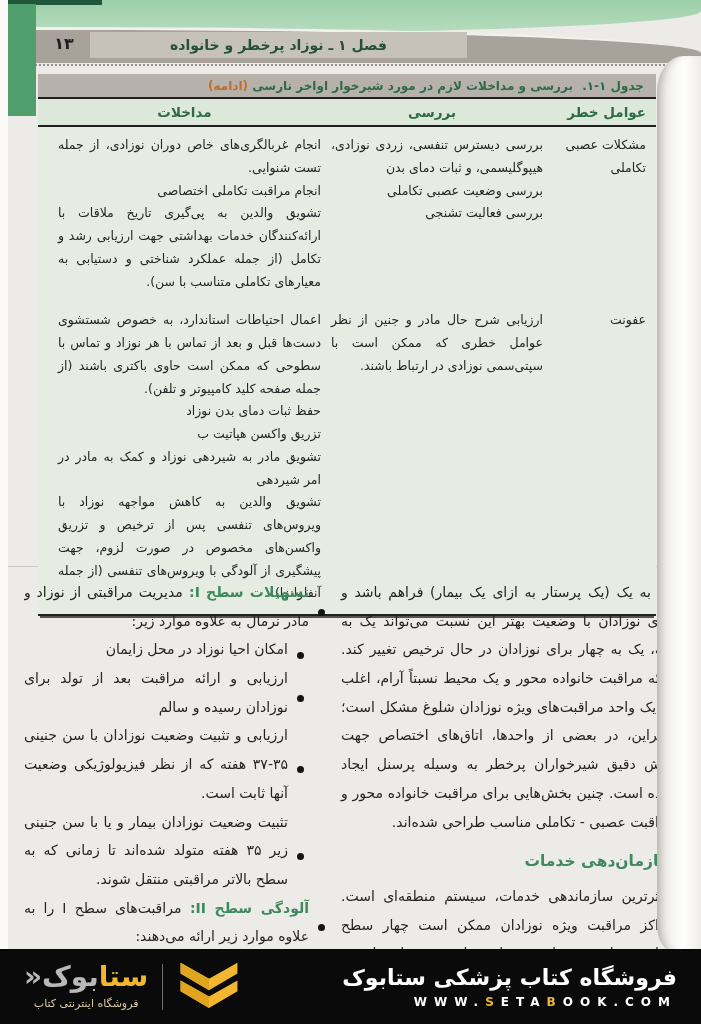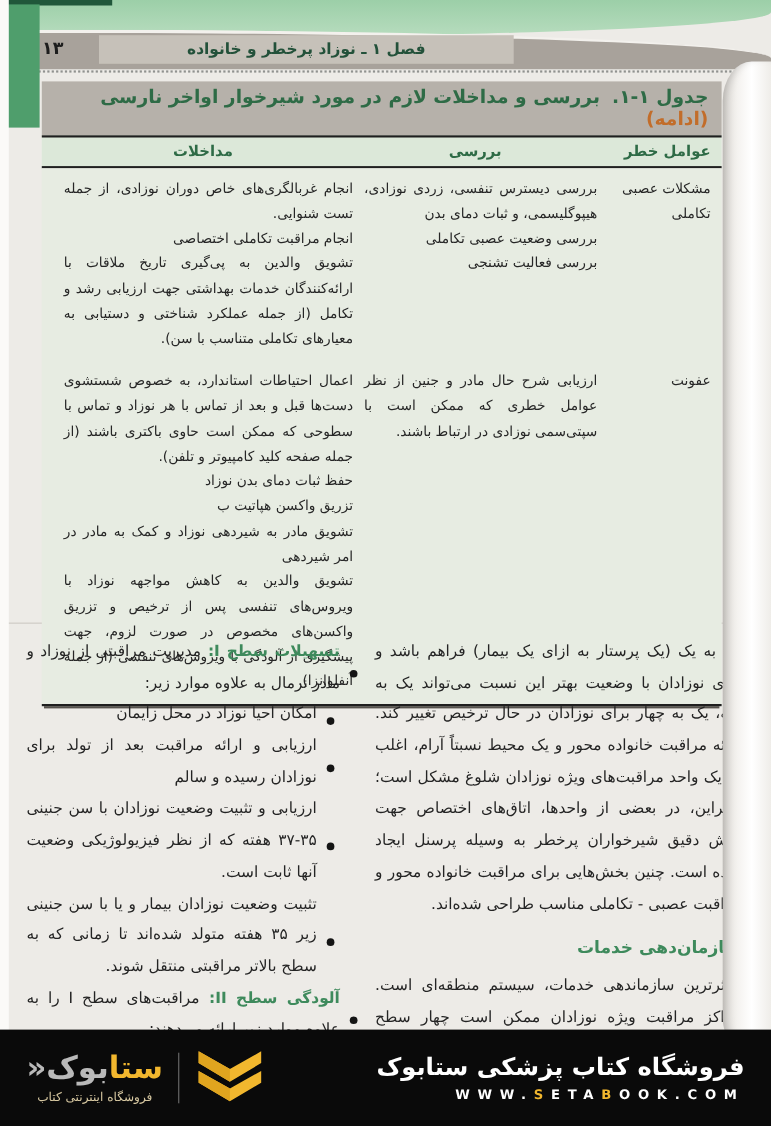--- a/index.html
+++ b/index.html
@@ -10,26 +10,26 @@
   }
   *{margin:0;padding:0;box-sizing:border-box;}
   body{width:701px;height:1024px;overflow:hidden;font-family:"DejaVu Sans",sans-serif;background:#f6f5f2;}
   .shot{position:relative;width:701px;height:1024px;background:#edebe7;overflow:hidden;}
   .photo-edge-left{position:absolute;left:0;top:0;bottom:0;width:8px;background:#fbfaf8;z-index:5;}
   
   .band-green{position:absolute;top:0;left:0;right:0;height:33px;background:linear-gradient(#9ccfa8,#b7dcbe);border-bottom-right-radius:70% 22px;z-index:1;}
   .band-green .dark-strip{position:absolute;top:0;left:0;width:102px;height:5px;background:#20573a;}
   .band-gray{position:absolute;top:27px;left:0;right:0;height:36px;background:var(--band-gray);border-top:3px solid #f3f1ed;border-top-right-radius:90% 26px;z-index:2;}
   .edge-tab{position:absolute;left:0;top:4px;width:36px;height:112px;background:var(--edge-tab-green);z-index:3;}
-  .pagenum{position:absolute;top:34px;left:28px;width:40px;text-align:center;font-weight:bold;font-size:16px;color:#1d1d1d;z-index:4;}
+  .pagenum{position:absolute;top:34px;left:44px;width:40px;text-align:center;font-weight:bold;font-size:16px;color:#1d1d1d;z-index:4;}
   .chapter-box{position:absolute;top:32px;left:90px;width:377px;height:26px;background:#c6c1b9;color:#23513a;font-weight:bold;font-size:14px;display:flex;align-items:center;justify-content:center;direction:rtl;z-index:4;}
   .dotted{position:absolute;top:64px;left:0;right:0;border-top:2px dotted #90928f;z-index:2;}
   
   .jtable{position:absolute;top:74px;left:38px;width:618px;direction:rtl;z-index:3;}
-  .t-title{background:var(--table-title-bar);padding:5px 12px 4px;font-size:17px;font-weight:bold;color:var(--accent-green);}
+  .t-title{background:var(--table-title-bar);padding:5px 12px 4px;font-size:12px;font-weight:bold;color:var(--accent-green);}
   .t-title .t-label{margin-left:5px;}
   .t-title .t-cont{color:var(--accent-orange);font-weight:bold;}
   .t-head{background:var(--table-header-bg);border-top:2px solid #1f1f1f;border-bottom:2px solid #1f1f1f;display:grid;grid-template-columns:103px 222px 1fr;padding:5px 10px;font-size:13.5px;font-weight:bold;color:var(--accent-green);}
   .h-risk{text-align:right;}
   .h-assess,.h-interv{text-align:center;}
   .t-body{background:var(--table-body-bg);border-bottom:2px solid #1f1f1f;box-shadow:0 4px 0 -2px #55524d;}
   .t-row{display:grid;grid-template-columns:103px 222px 1fr;padding:7px 10px 9px;font-size:12.5px;line-height:1.82;color:#262626;}
   .cell-risk{text-align:right;padding-left:6px;}
   .cell-lines{padding-left:10px;}
   .tline{text-align:justify;text-align-last:right;}
@@ -41,21 +41,21 @@
   .sec-head{color:var(--heading-green);font-weight:bold;font-size:15.5px;margin:10px 0 4px;}
   .col-bullets{flex:1;}
   .bullet{display:flex;gap:9px;align-items:center;}
   .bullet .dot{margin-top:11px;width:7px;height:7px;border-radius:50%;background:#141414;flex:none;}
   .bullet.l2{padding-right:21px;}
   .btext{flex:1;text-align:justify;text-align-last:right;}
   .lead{color:var(--heading-green);font-weight:bold;}
   
   .page-edge{position:absolute;right:0;top:56px;bottom:72px;width:44px;z-index:4;background:linear-gradient(90deg,#dedbd6 0%,#f4f2ef 30%,#ffffff 60%,#efede9 100%);border-radius:60% 0 0 40%/4% 0 0 3%;box-shadow:inset 7px 0 9px -5px rgba(0,0,0,.22);}
   
-  .footer{position:absolute;bottom:0;left:0;right:0;height:88px;background:var(--footer-bg);display:flex;align-items:center;justify-content:space-between;padding:0 24px;z-index:10;}
+  .footer{position:absolute;bottom:0;left:0;right:0;height:75px;background:var(--footer-bg);display:flex;align-items:center;justify-content:space-between;padding:0 24px;z-index:10;}
   .logo-group{display:flex;align-items:center;gap:14px;}
   .logo-text{text-align:center;}
   .logo-word{direction:rtl;font-size:28px;font-weight:bold;line-height:1;}
   .lw-a{color:var(--footer-yellow);}
   .lw-b,.lw-m{color:#b9b9b9;}
   .logo-tag{font-size:11px;color:#d8c9a2;margin-top:6px;letter-spacing:.5px;}
   .logo-divider{width:1px;height:46px;background:#6f6f6f;}
   .store-group{text-align:right;}
   .store-title{direction:rtl;color:#fff;font-size:22px;font-weight:bold;margin-bottom:5px;}
   .store-url{color:#fff;font-size:12px;font-weight:bold;letter-spacing:7px;white-space:nowrap;}

